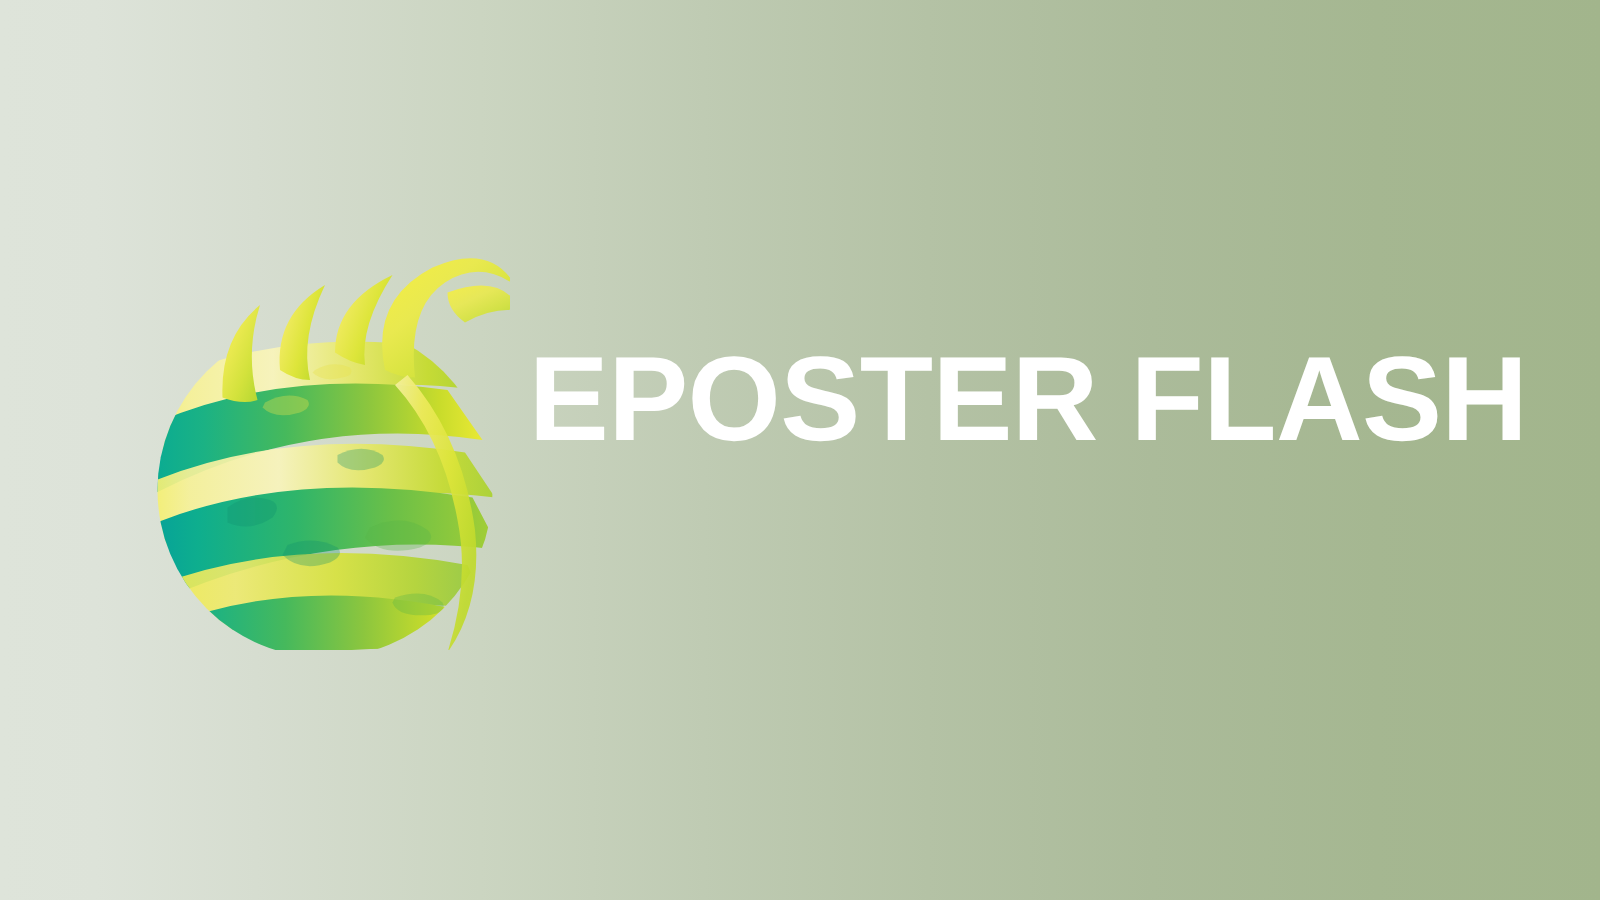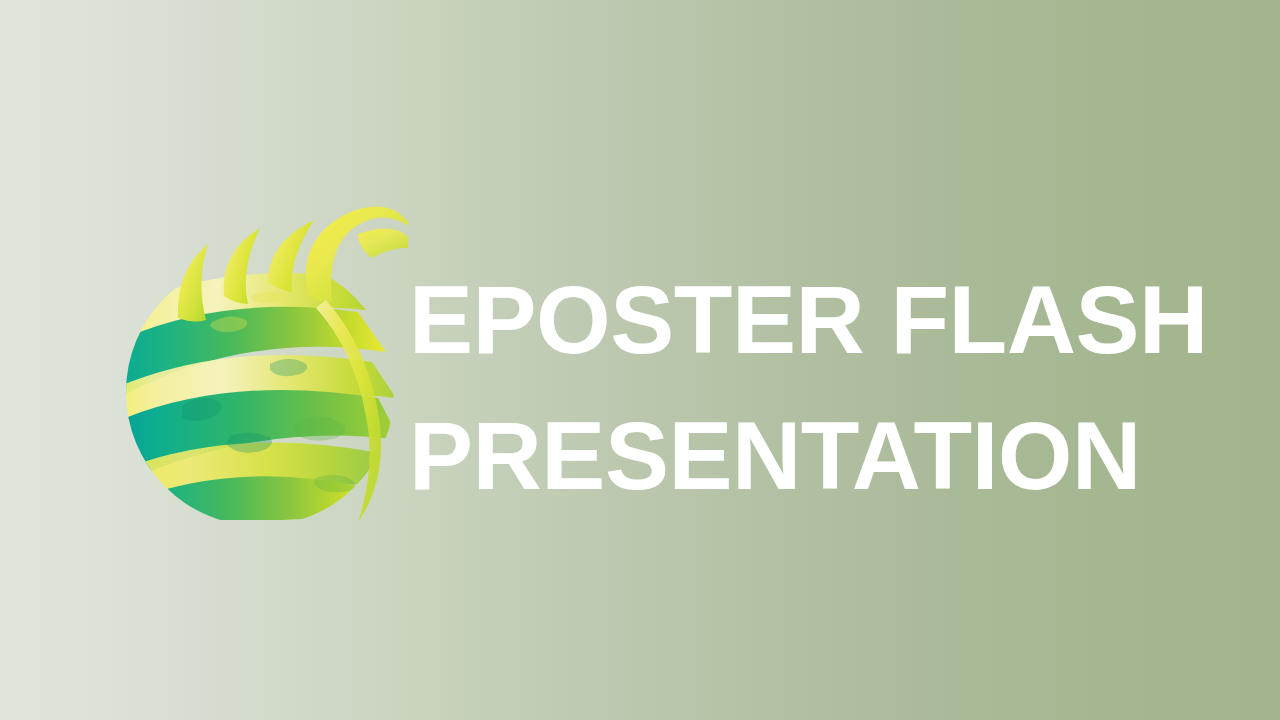--- a/index.html
+++ b/index.html
@@ -39,21 +39,21 @@
   }
   #logo-wrap svg {
     display: block;
     width: 100%;
     height: 100%;
   }
 
   
   #title-block {
     position: absolute;
-    left: 409px;
+    left: 423px;
     top: 252px;
     width: 800px;
   }
   .title-line {
     color: #ffffff;
     font-family: "Liberation Sans", sans-serif;
     font-weight: bold;
     font-size: 96px;
     line-height: 136px;
     letter-spacing: -0.5px;
@@ -175,16 +175,15 @@
       <path d="M 206 100
                Q 250 150 260 224
                Q 266 282 238 322
                Q 256 266 246 216
                Q 234 150 196 108 Z" fill="url(#gSweep)" opacity="0.92"></path>
     </svg>
   </div>
 
   <div id="title-block">
     <div class="title-line">EPOSTER FLASH</div>
-    <div class="title-line">PRESENTATION</div>
   </div>
 
 </div>
 
 </body></html>

